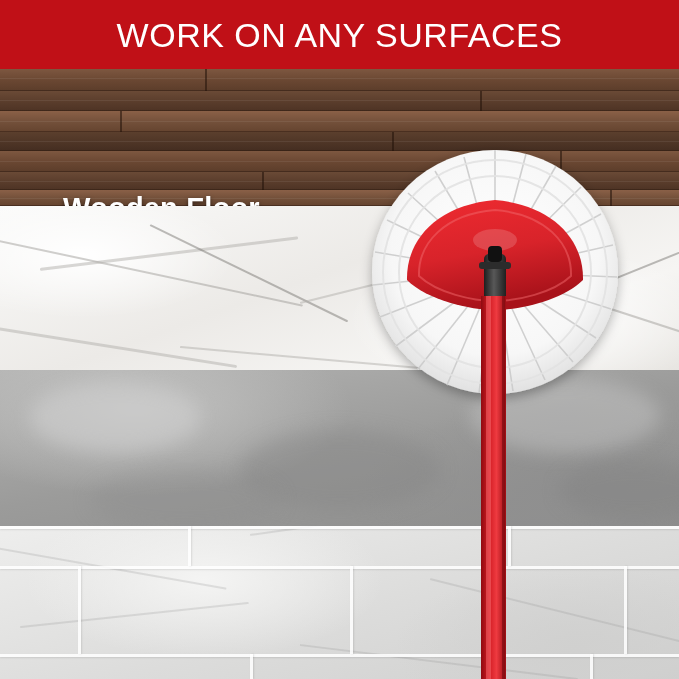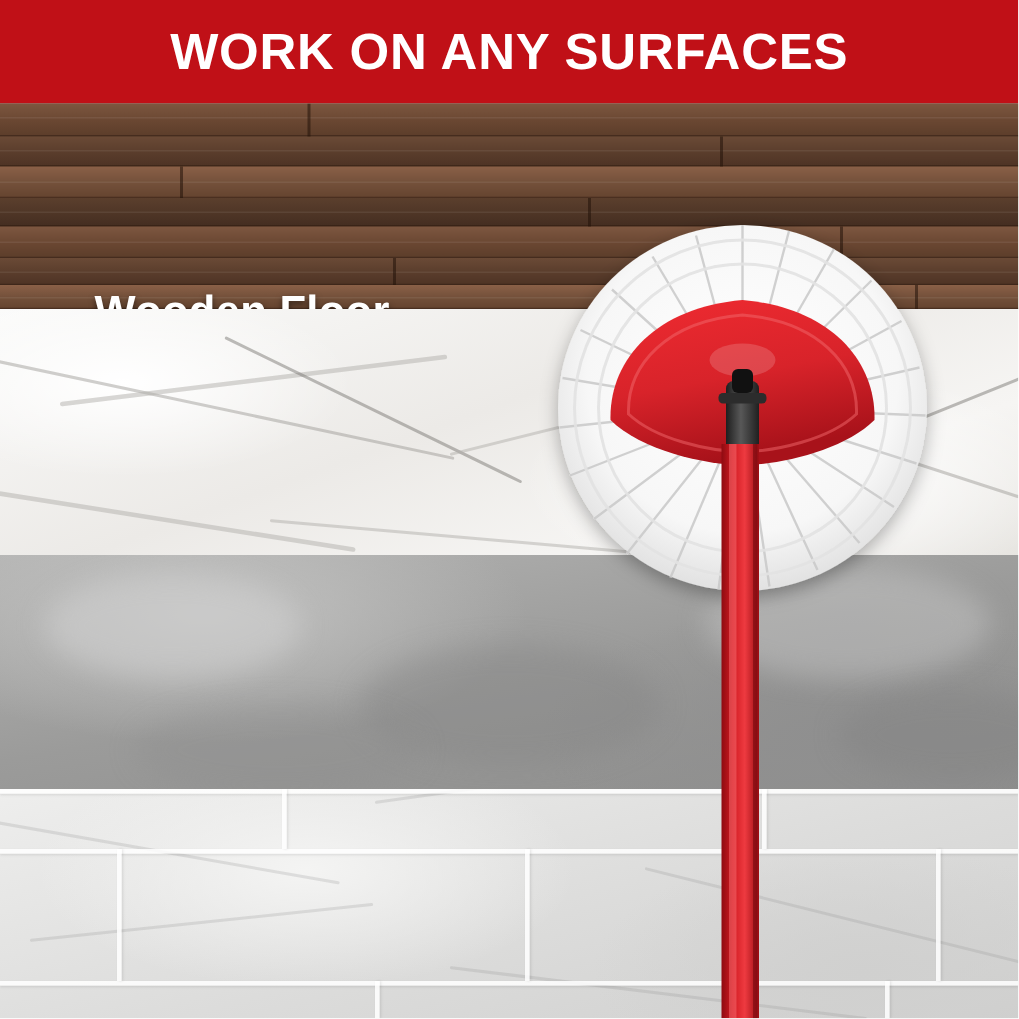--- a/index.html
+++ b/index.html
@@ -26,21 +26,21 @@
     width: 679px;
     height: 69px;
     background: #c01017;
     display: flex;
     align-items: center;
     justify-content: center;
   }
   .header-title {
     color: #ffffff;
     font-size: 34px;
-    font-weight: bold;
+    font-weight: normal;
     letter-spacing: 0.5px;
     text-align: center;
     line-height: 1;
     white-space: nowrap;
   }
 
   
   .band {
     position: absolute;
     left: 0;

